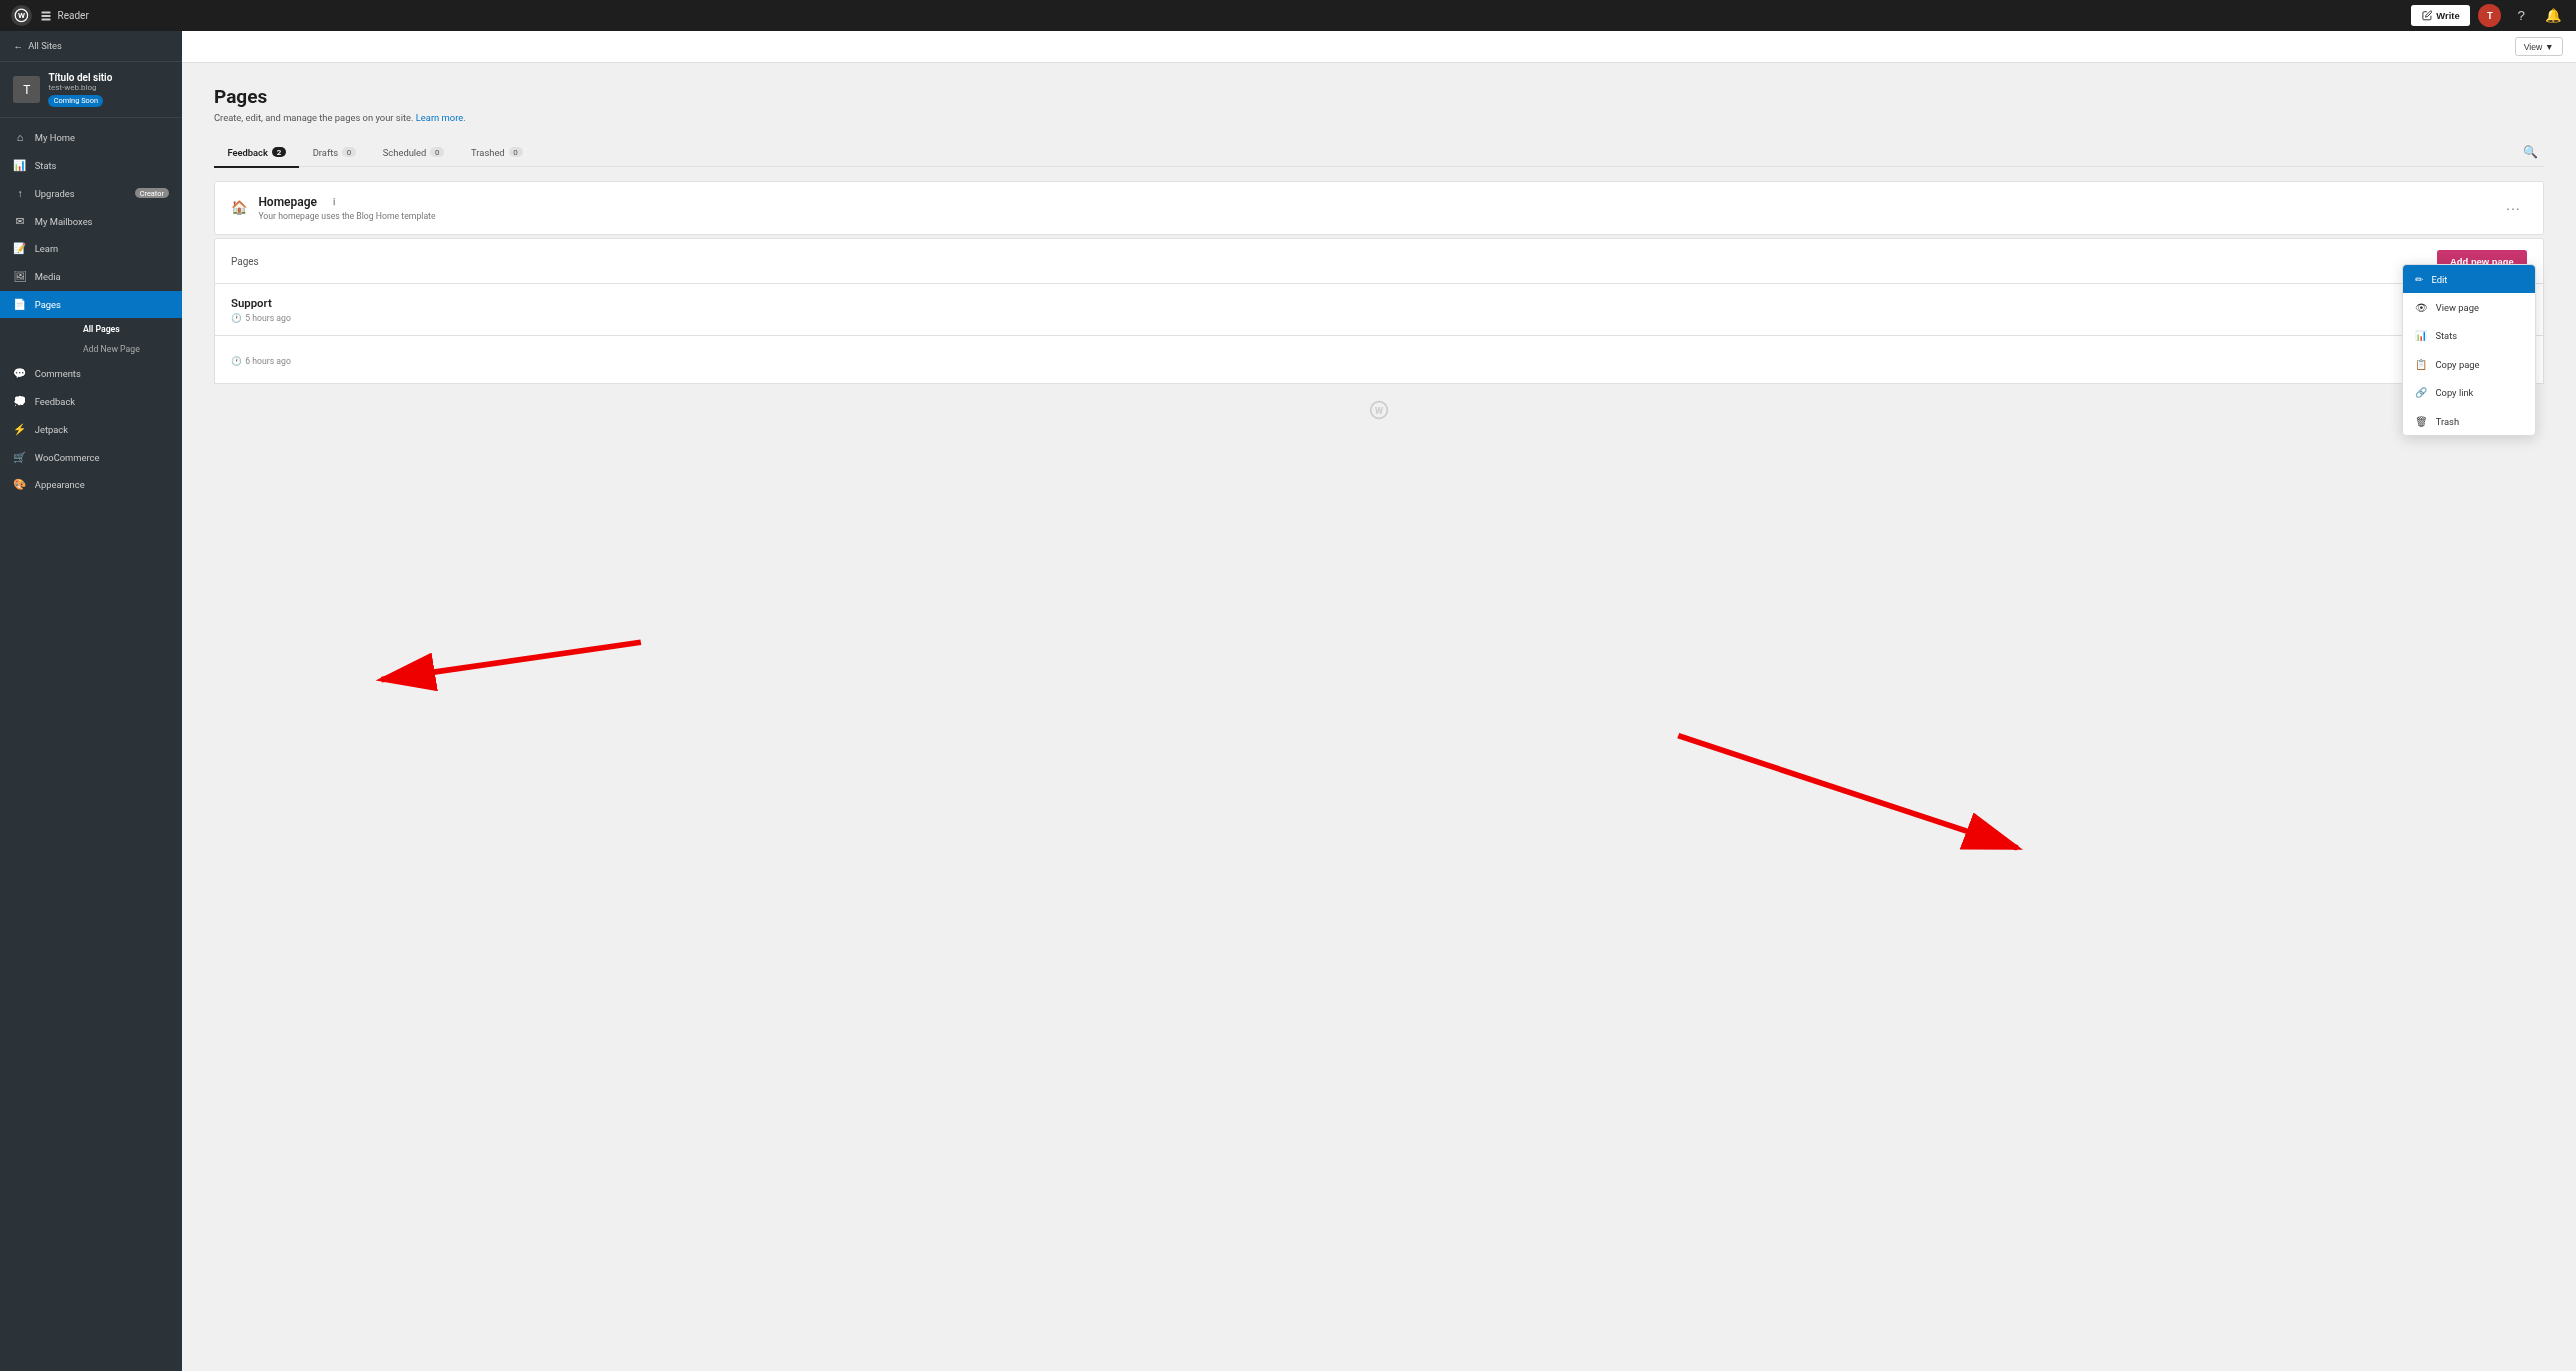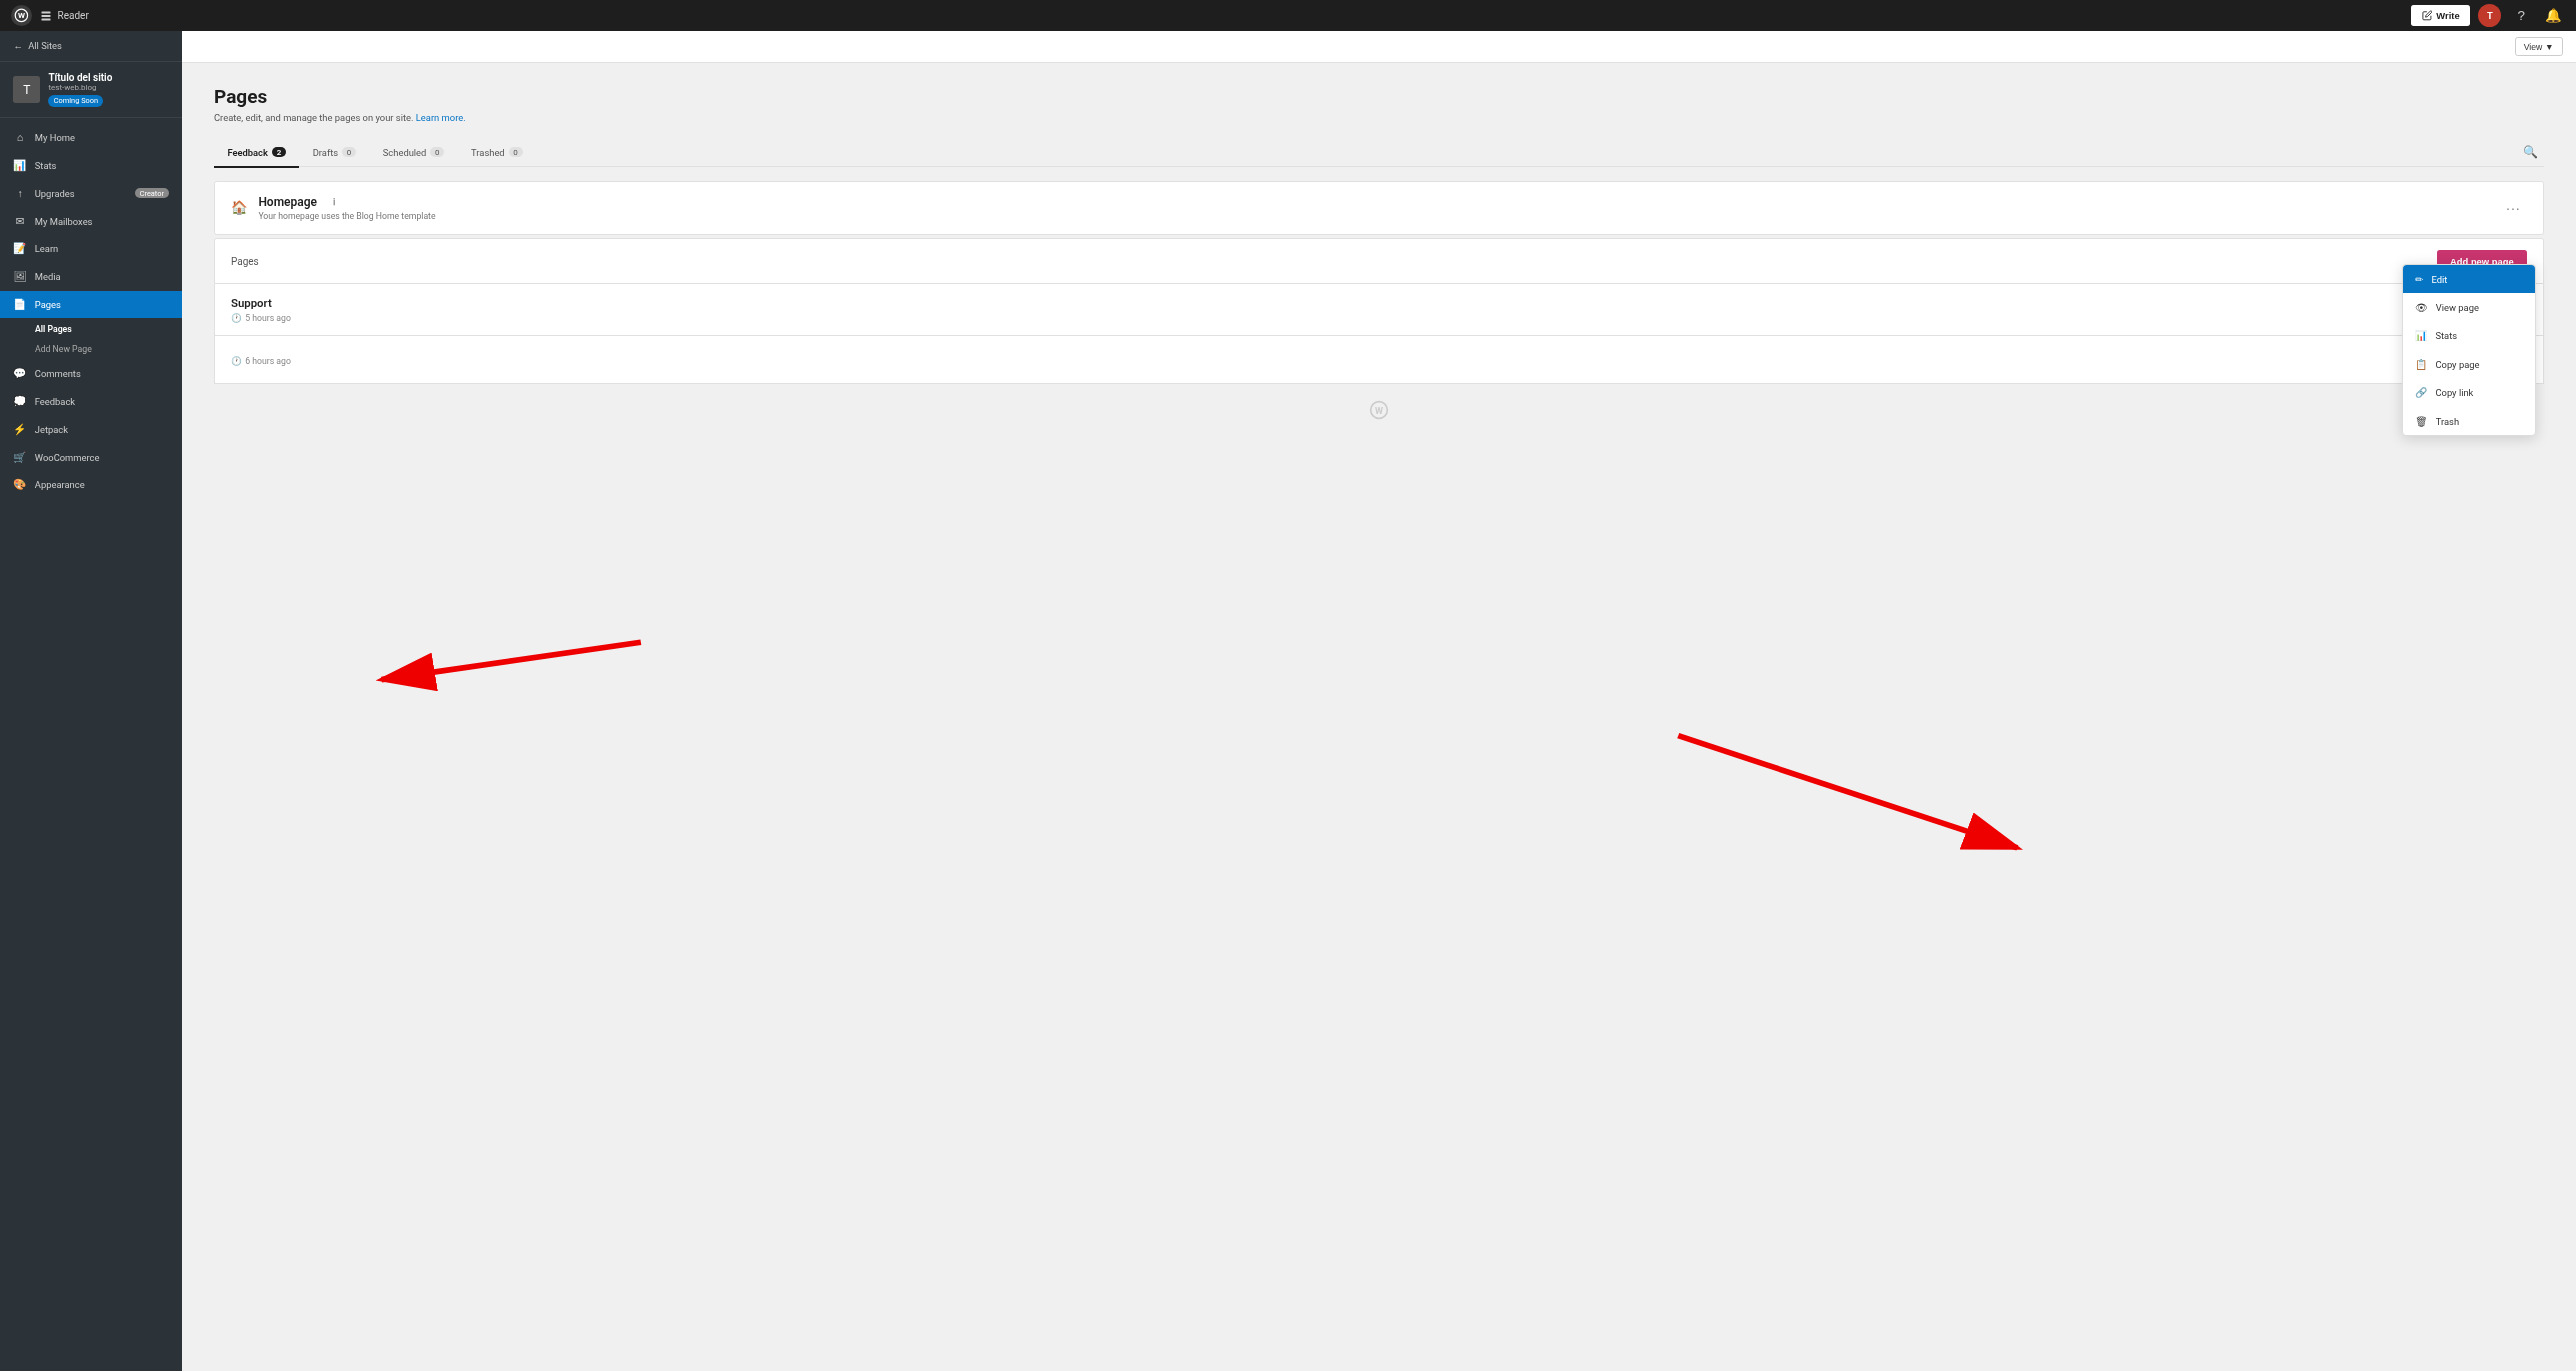--- a/index.html
+++ b/index.html
@@ -136,20 +136,21 @@
       padding: 0.7px 4.7px;
       border-radius: 6.7px;
     }
 
     .sidebar-sub-item {
       display: flex; align-items: flex-end;
       padding: 5.4px 13.4px 5.4px 35px;
       color: #aaa;
       font-size: 8.7px;
       cursor: pointer;
+      margin-left: 48px;
     }
     .sidebar-sub-item.active { color: #fff; font-weight: 600; }
 
     
     .main {
       flex: 1;
       display: flex;
       flex-direction: column;
       overflow: hidden;
       background: #f0f0f1;

